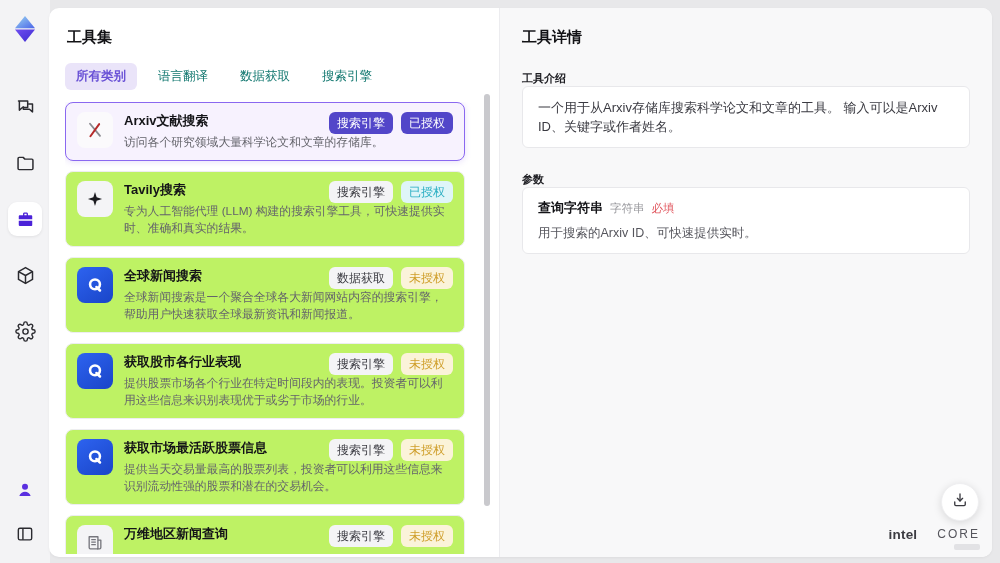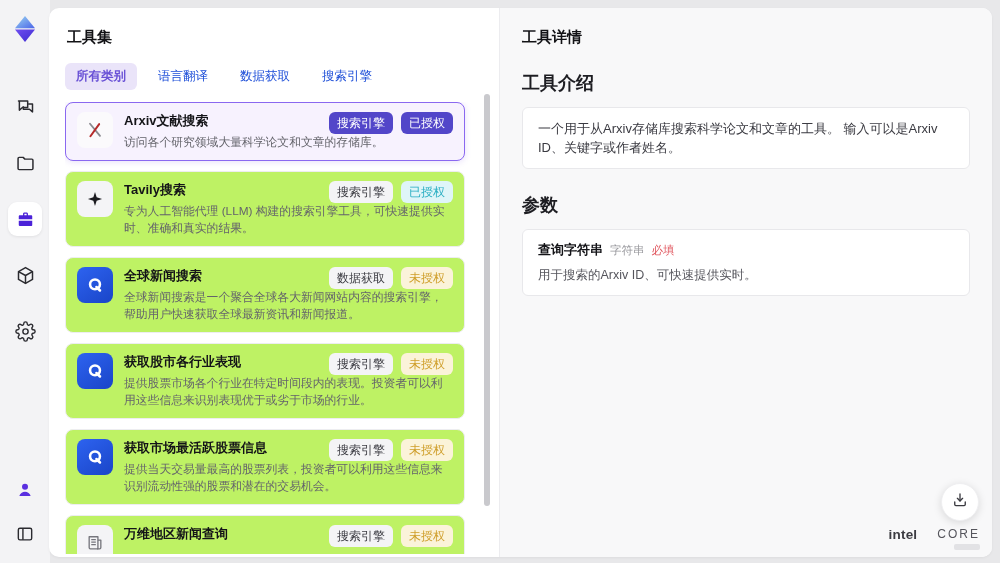--- a/index.html
+++ b/index.html
@@ -19,21 +19,21 @@
   .rail-bottom { margin-top:auto; margin-bottom:12px; display:flex; flex-direction:column; gap:10px; align-items:center; }
   .rail svg { display:block; }
 
   
   .window { position:absolute; left:49px; top:8px; width:943px; height:549px; background:#fff; border-radius:10px; overflow:hidden; display:flex; box-shadow:0 1px 3px rgba(0,0,0,.05); }
 
   
   .col-tools { width:450px; flex:0 0 450px; position:relative; padding:0 16px; }
   .panel-title { font-size:15px; font-weight:bold; padding:20px 2px 14px 2px; color:#131316; }
   .tabs { display:flex; align-items:flex-end; gap:10px; padding:2px 0 12px 0; }
-  .tab { font-size:12.5px; color:#1d4ed8; padding:5px 11px; border-radius:6px; cursor:pointer; white-space:nowrap; }
+  .tab { font-size:12.5px; color:#0f766e; padding:5px 11px; border-radius:6px; cursor:pointer; white-space:nowrap; }
   .tab.active { background:#eae4f9; color:#6a52d6; font-weight:bold; }
 
   .tool-list { height:452px; overflow:hidden; padding-right:18px; }
   .tool-card { background:#bef264; border:1px solid #ededf0; border-radius:8px; padding:9px 11px; margin-bottom:10px; display:flex; gap:11px; cursor:pointer; }
   .tool-card.selected { background:#f7f2fe; border:1.5px solid #8a68f0; box-shadow:0 1px 6px rgba(120,80,230,.18); }
   .tool-icon { width:36px; height:36px; border-radius:8px; flex:0 0 36px; display:flex; align-items:center; justify-content:center; }
   .tool-icon.light { background:#f4f4f6; }
   .tool-icon.white { background:#fbfafc; }
   .tool-icon.blue  { background:linear-gradient(145deg,#2d63f0,#1a45c8); }
   .tool-body { flex:1; min-width:0; }
@@ -46,22 +46,22 @@
   .tag.cat-plain  { background:#f4f4f6; color:#3d3d44; }
   .tag.auth-ok    { background:#dff5f8; color:#29aec2; }
   .tag.auth-no    { background:#fbf3d9; color:#cf9e2a; }
   .tool-desc { font-size:11.8px; color:#64646b; line-height:17px; margin-top:0; }
 
   .list-scrollbar { position:absolute; right:9px; top:86px; width:6px; height:412px; border-radius:3px; background:#c9c9cd; }
 
   
   .col-details { flex:1; background:#f8f8f9; border-left:1px solid #ececef; position:relative; padding:20px 22px; }
   .details-title { font-size:15px; font-weight:bold; color:#131316; }
-  .section-h { font-size:18px; font-weight:bold; color:#1d1d22; margin-top:24px; }
-  .info-card { background:#fff; border:1px solid #e8e8eb; border-radius:6px; margin-top:12px; padding:11px 15px; }
+  .section-h { font-size:11px; font-weight:bold; color:#1d1d22; margin-top:24px; }
+  .info-card { background:#fff; border:1px solid #e8e8eb; border-radius:6px; padding:11px 15px; }
   .intro-text { font-size:13px; color:#3a3a41; line-height:19px; }
   .param-row { display:flex; align-items:baseline; gap:7px; }
   .param-name { font-size:13px; font-weight:bold; color:#141418; }
   .param-type { font-size:11.5px; color:#98989d; }
   .param-req  { font-size:11.5px; color:#e0565e; }
   .param-desc { font-size:12.5px; color:#55555c; margin-top:8px; line-height:17px; }
 
   .fab { position:absolute; right:13px; bottom:36px; width:38px; height:38px; border-radius:50%; background:#fff; border:1px solid #efeff1; box-shadow:0 2px 8px rgba(0,0,0,.13); display:flex; align-items:center; justify-content:center; cursor:pointer; }
 
   .brand { position:absolute; right:12px; bottom:7px; text-align:right; }

